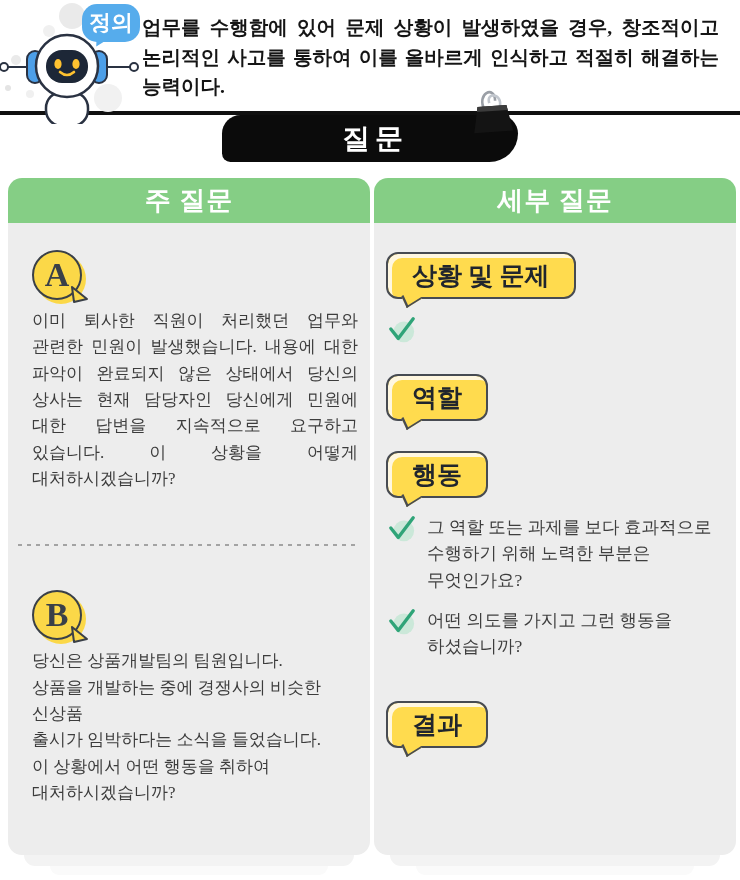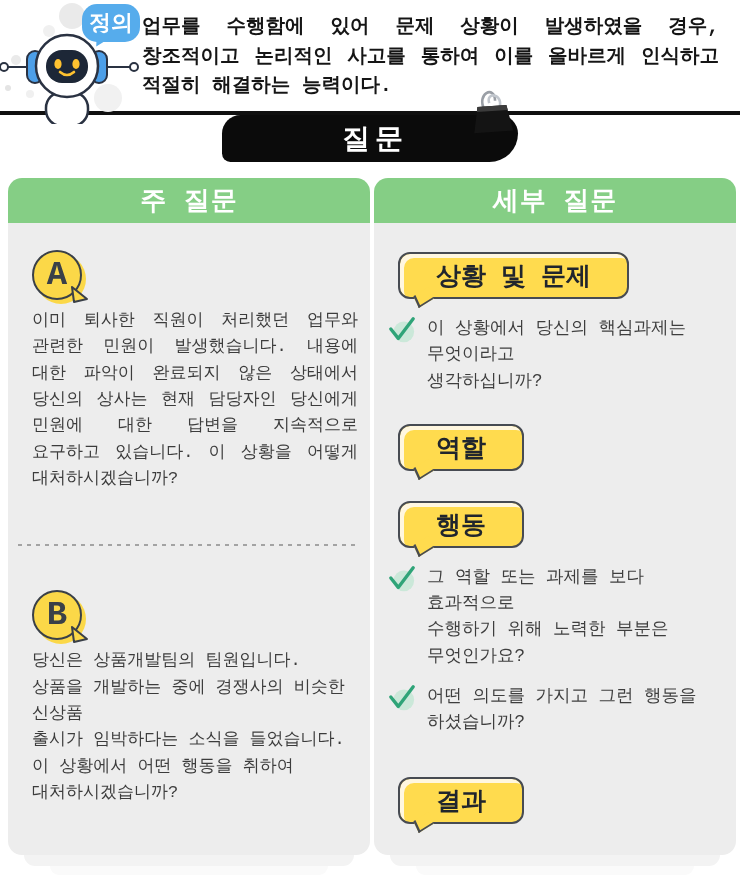--- a/index.html
+++ b/index.html
@@ -1,19 +1,19 @@
 <!DOCTYPE html>
 <html style="--green: #85CE85; --yellow: #FBD848; --badge_yellow: #FFDB4E; --blue: #56ACEC; --banner_black: #0B0B0B; --card_gray: #EDEDED; --check_green: #2FA478; --check_mint: #CBE8D9; --outline_dark: #3A4048;"><head>
 <meta charset="utf-8">
 <style>
   * { margin:0; padding:0; box-sizing:border-box; }
   html,body { background:#fff; }
   .page {
     position:relative; width:740px; height:880px; background:#fff; overflow:hidden;
-    font-family:Liberation Mono, monospace;
+    font-family:Liberation Serif, serif;
   }
   
   .black-line { position:absolute; top:111px; left:0; width:740px; height:4px; background:#101010; z-index:1; }
   .robot-wrap { position:absolute; top:0; left:0; z-index:2; }
   .def-bubble {
     position:absolute; left:82px; top:4px; z-index:3; width:58px; height:38px;
     background:var(--blue,#56ACEC); border-radius:15px;
     display:flex; align-items:center; justify-content:center;
     color:#fff; font-size:22px; font-weight:bold;
   }
@@ -67,23 +67,23 @@
   .dashed {
     height:2px; margin:52px 10px 0 10px;
     background:repeating-linear-gradient(90deg,#a3a3a3 0 4px,transparent 4px 9px);
   }
 
   
   .group { margin-top:30px; }
   .group.first { margin-top:29px; }
   .group.last { margin-top:42px; }
   .topic-badge {
-    position:relative; display:inline-block; margin-left:24px;
+    position:relative; display:inline-block; margin-left:12px;
     background:var(--badge_yellow,#FFDB4E); border:2px solid #474B52; border-radius:12px;
-    padding:5px 36px; font-size:25px; font-weight:bold; color:#20252D;
+    padding:5px 24px; font-size:25px; font-weight:bold; color:#20252D;
     box-shadow:inset 4px 4px 0 #FFF7E0;
   }
   .topic-badge::after {
     content:""; position:absolute; left:16px; bottom:-8px; width:13px; height:13px;
     background:var(--badge_yellow,#FFDB4E);
     border-right:2px solid #474B52; border-bottom:2px solid #474B52;
     transform:skewX(-18deg) rotate(52deg);
   }
   .check { display:flex; gap:11px; align-items:flex-start; margin:16px 12px 0 14px; }
   .check + .check { margin-top:14px; }
@@ -183,22 +183,20 @@
       </div>
       <div class="card-body">
 
         <div class="group first">
           <span class="topic-badge">상황 및 문제</span>
           <div class="check">
             <svg width="28" height="28" viewBox="0 0 30 30">
               <circle cx="17" cy="17" r="11" fill="#CBE8D9"></circle>
               <path d="M3 14 L11 24 L27 3" stroke="#2FA478" stroke-width="3.6" fill="none" stroke-linecap="round" stroke-linejoin="round"></path>
             </svg>
-            <span class="check-text">이 상황에서 당신의 핵심과제는 무엇이라고
-생각하십니까?</span>
           </div>
         </div>
 
         <div class="group">
           <span class="topic-badge">역할</span>
         </div>
 
         <div class="group">
           <span class="topic-badge">행동</span>
           <div class="check">

